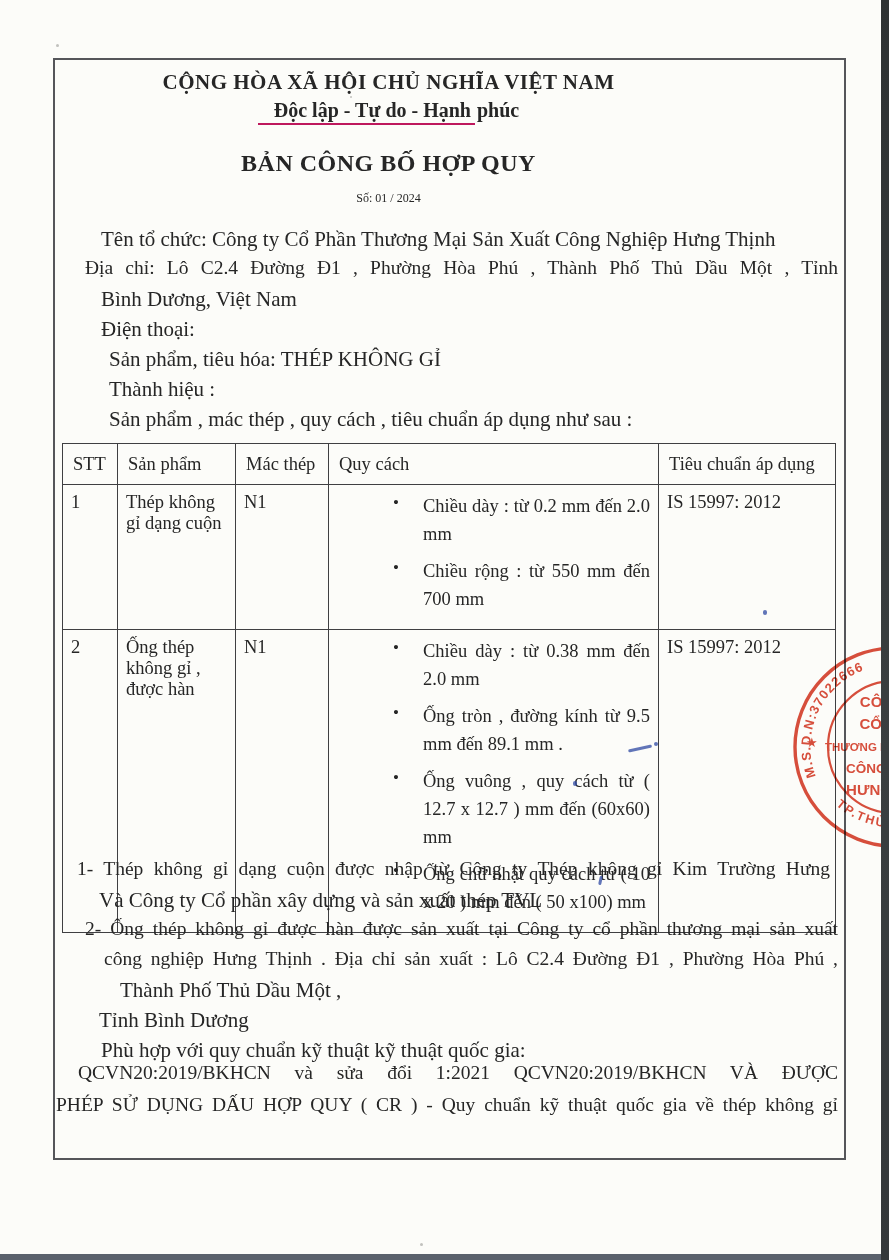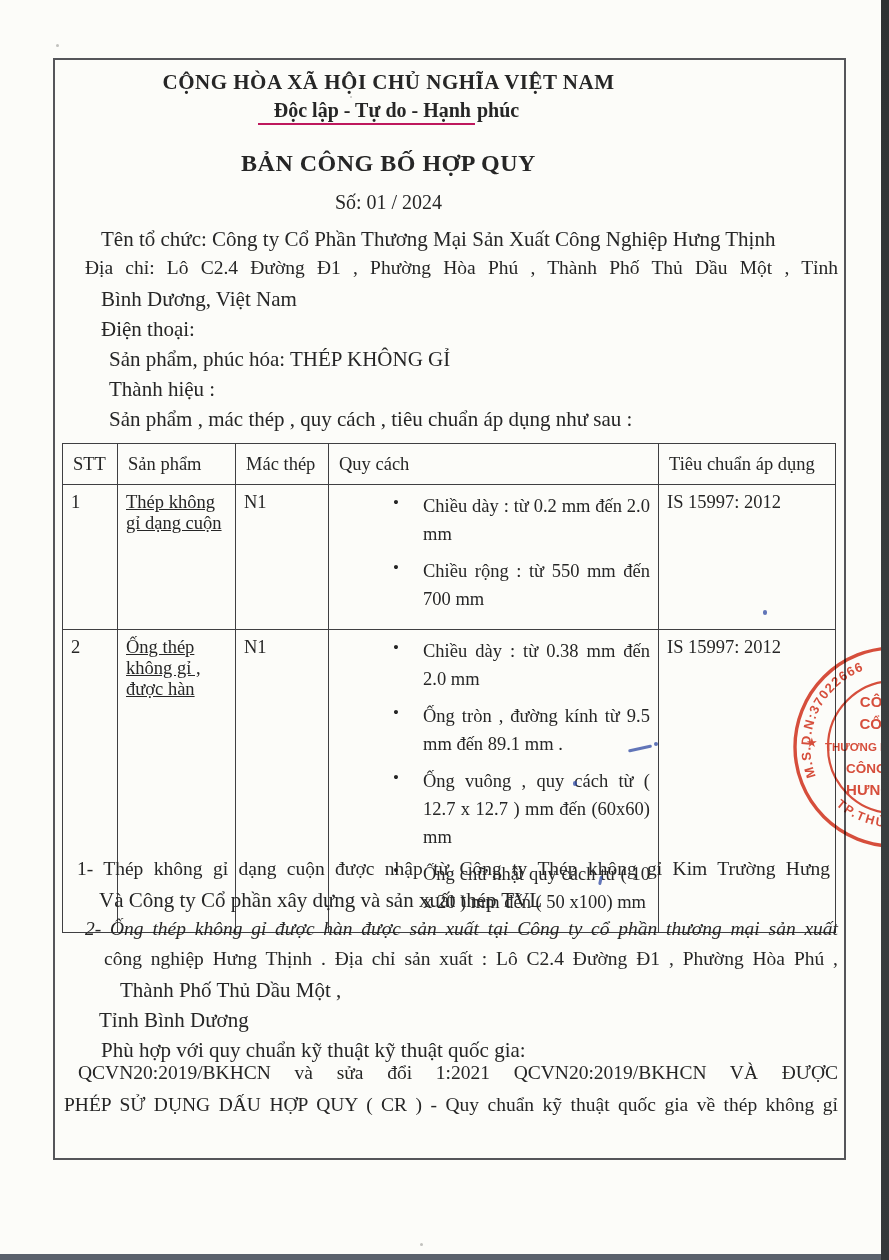--- a/index.html
+++ b/index.html
@@ -18,41 +18,41 @@
     width:793px; height:1102px;
     border:2px solid #55565a;
   }
   
   .center-band { position:absolute; left:53px; width:671px; text-align:center; }
   .republic { top:70px; font-size:21px; font-weight:bold; letter-spacing:.5px; }
   .motto { top:99px; font-size:20px; font-weight:bold; }
   .motto .u { border-bottom:2px solid #be185d; padding:0 4px 2px 16px; }
   .motto .tail { padding-left:2px; }
   .doc-title { top:150px; font-size:24px; font-weight:bold; letter-spacing:.5px; }
-  .doc-number { top:191px; font-size:20px; }
+  .doc-number { top:191px; font-size:12px; }
   
   .line { position:absolute; font-size:21px; white-space:nowrap;margin-left:16px; }
   .jline { position:absolute; font-size:19.5px; text-align:justify; text-align-last:justify; white-space:normal; }
   .bold { font-weight:normal; }
   
   table.spec-table {
     position:absolute; left:62px; top:443px;
     width:773px; border-collapse:collapse;
     font-size:18.5px; table-layout:fixed;padding-left:28px;
   }
   .spec-table td, .spec-table th {
     border:1.7px solid #3f3f42;
     vertical-align:top; font-weight:normal; text-align:left;
     padding:7px 8px;
   }
   .spec-table th { vertical-align:middle; padding:6px 10px; }
   .th-stt, .td-stt { text-align:center; }
   .td-stt { padding-top:12px; }
   .td-grade { text-align:center; padding-top:12px; }
-  .td-product { padding:12px 10px 0 12px; text-align:justify;text-decoration:underline; }
+  .td-product { padding:12px 10px 0 12px; text-align:justify; }
   .td-standard { padding:12px 6px 0 12px;margin-left:31px; }
   .td-specs { padding:10px 10px 4px 0; }
   .spec-item { display:flex; margin:0 0 9px 56px; }
   .spec-item .blt { flex:0 0 30px; }
   .spec-item .blt::before { content:"•"; font-size:17px; }
   .spec-item .txt { flex:1 1 auto; text-align:justify; line-height:28px; max-width:232px; }
   
   .stamp { position:absolute; left:788px; top:641px; width:212px; height:212px;
            opacity:.92; mix-blend-mode:multiply; z-index:5; }
   .stamp text { font-family:"Liberation Sans","DejaVu Sans",sans-serif; font-weight:bold; fill:#d6402c; }
@@ -77,21 +77,21 @@
   </div>
 
   <div class="center-band doc-title">BẢN CÔNG BỐ HỢP QUY</div>
   <div class="center-band doc-number">Số: 01 / 2024</div>
 
   <div class="line" style="left:85px; top:227px;">Tên tổ chức: Công ty Cổ Phần Thương Mại Sản Xuất Công Nghiệp Hưng Thịnh</div>
   <div class="jline" style="left:85px; top:257px; width:753px;">Địa chỉ: Lô C2.4 Đường Đ1 , Phường Hòa Phú , Thành Phố Thủ Dầu Một , Tỉnh</div>
   <div class="line" style="left:85px; top:287px;">Bình Dương, Việt Nam</div>
   <div class="line" style="left:85px; top:317px;">Điện thoại:</div>
   <div class="line" style="left:93px; top:347px;">
-    <span>Sản phẩm, phúc hóa: </span><span class="bold">THÉP KHÔNG GỈ</span>
+    <span>Sản phẩm, tiêu hóa: </span><span class="bold">THÉP KHÔNG GỈ</span>
   </div>
   <div class="line" style="left:93px; top:377px;">Thành hiệu :</div>
   <div class="line" style="left:93px; top:407px;">Sản phẩm , mác thép , quy cách , tiêu chuẩn áp dụng như sau :</div>
 
   <table class="spec-table">
     <colgroup>
       <col style="width:55px">
         <col style="width:118px">
         <col style="width:93px">
         <col style="width:330px">
@@ -143,27 +143,27 @@
               <span class="txt">Ống chữ nhật quy cách từ ( 10 x 20 ) mm đến ( 50 x100) mm</span>
             </div>
       </td>
       <td class="td-standard">IS 15997: 2012</td>
     </tr>
   </tbody>
     </table>
 
   <div class="jline" style="left:77px; top:858px; width:753px;">1-  Thép không gỉ dạng cuộn được nhập từ Công ty Thép không gỉ Kim Trường Hưng</div>
   <div class="line" style="left:83px; top:888px;">Và Công ty Cổ phần xây dựng và sản xuất thép TVL</div>
-  <div class="jline" style="left:85px; top:918px; width:753px;font-style:italic;">2-  Ống thép không gỉ được hàn được sản xuất tại Công ty cổ phần thương mại sản xuất</div>
+  <div class="jline" style="left:85px; top:918px; width:753px;">2-  Ống thép không gỉ được hàn được sản xuất tại Công ty cổ phần thương mại sản xuất</div>
   <div class="jline" style="left:104px; top:948px; width:734px;">công nghiệp Hưng Thịnh . Địa chỉ sản xuất : Lô C2.4 Đường Đ1 , Phường Hòa Phú ,</div>
   <div class="line" style="left:104px; top:978px;">Thành Phố Thủ Dầu Một ,</div>
   <div class="line" style="left:83px; top:1008px;">Tỉnh Bình Dương</div>
   <div class="line" style="left:85px; top:1038px;">Phù hợp với quy chuẩn kỹ thuật kỹ thuật quốc gia:</div>
   <div class="jline" style="left:78px; top:1062px; width:760px;">QCVN20:2019/BKHCN và sửa đổi 1:2021 QCVN20:2019/BKHCN VÀ ĐƯỢC</div>
-  <div class="jline" style="left:56px; top:1094px; width:782px;padding-left:8px;">PHÉP SỬ DỤNG DẤU HỢP QUY ( CR ) -  Quy chuẩn kỹ thuật quốc gia về thép không gỉ</div>
+  <div class="jline" style="left:56px; top:1094px; width:782px;">PHÉP SỬ DỤNG DẤU HỢP QUY ( CR ) -  Quy chuẩn kỹ thuật quốc gia về thép không gỉ</div>
 
   <svg class="stamp" viewBox="0 0 212 212" xmlns="http://www.w3.org/2000/svg">
     <circle cx="106" cy="106" r="99" fill="none" stroke="#d6402c" stroke-width="3.4"></circle>
     <circle cx="106" cy="106" r="66" fill="none" stroke="#d6402c" stroke-width="2.2"></circle>
     <defs>
       <path id="arcTop" d="M 34 148 A 82 82 0 0 1 106 24"></path>
       <path id="arcBottom" d="M 22 122 A 87 87 0 0 0 190 122"></path>
     </defs>
     <text font-size="13" letter-spacing="1.2">
       <textPath href="#arcTop" startOffset="8%">M.S.D.N:37022666</textPath>

